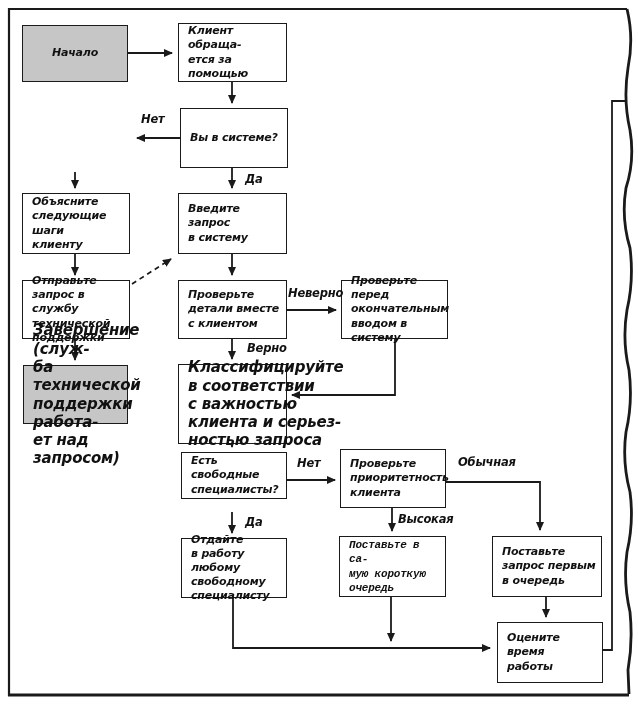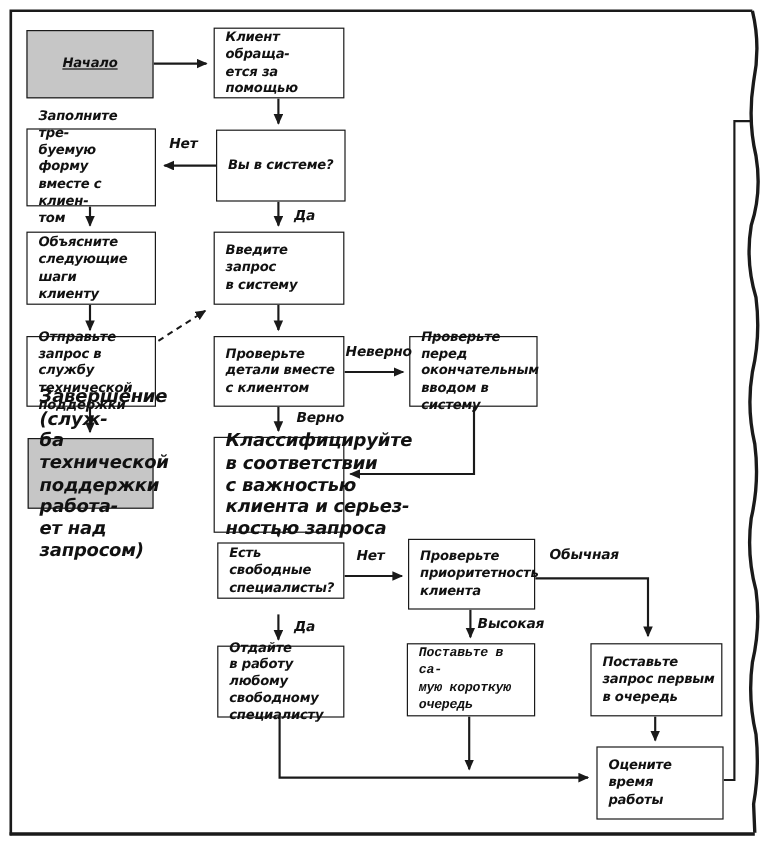--- a/index.html
+++ b/index.html
@@ -53,31 +53,27 @@
     <path d="M287,480 H335" fill="none" stroke="#1a1a1a" stroke-width="1.8" marker-end="url(#ah)"></path>
     <path d="M232,512 V533" fill="none" stroke="#1a1a1a" stroke-width="1.8" marker-end="url(#ah)"></path>
     <path d="M392,508 V531" fill="none" stroke="#1a1a1a" stroke-width="1.8" marker-end="url(#ah)"></path>
     <path d="M446,482 H540 V530" fill="none" stroke="#1a1a1a" stroke-width="1.8" marker-end="url(#ah)"></path>
     <path d="M233,598 V648 H490" fill="none" stroke="#1a1a1a" stroke-width="1.8" marker-end="url(#ah)"></path>
     <path d="M391,597 V641" fill="none" stroke="#1a1a1a" stroke-width="1.8" marker-end="url(#ah)"></path>
     <path d="M546,597 V617" fill="none" stroke="#1a1a1a" stroke-width="1.8" marker-end="url(#ah)"></path>
     <path d="M603,650 H612 V101 H627" fill="none" stroke="#1a1a1a" stroke-width="1.8"></path>
   </svg>
 
-  <div class="node gray center" style="left:22px;top:25px;width:106px;height:57px;text-decoration:underline;">Начало</div>
+  <div class="node gray center" style="left:22px;top:25px;width:106px;height:57px;">Начало</div>
 
   <div class="node" style="left:178px;top:23px;width:109px;height:59px;">Клиент обраща-
 ется за помощью</div>
 
   <div class="node" style="left:180px;top:108px;width:108px;height:60px;">Вы в системе?</div>
 
-  <div class="node" style="left:22px;top:107px;width:108px;height:65px;">Заполните тре-
-буемую форму
-вместе с клиен-
-том</div>
 
   <div class="node" style="left:22px;top:193px;width:108px;height:61px;">Объясните
 следующие шаги
 клиенту</div>
 
   <div class="node" style="left:178px;top:193px;width:109px;height:61px;">Введите запрос
 в систему</div>
 
   <div class="node" style="left:22px;top:280px;width:108px;height:59px;">Отправьте
 запрос в службу

